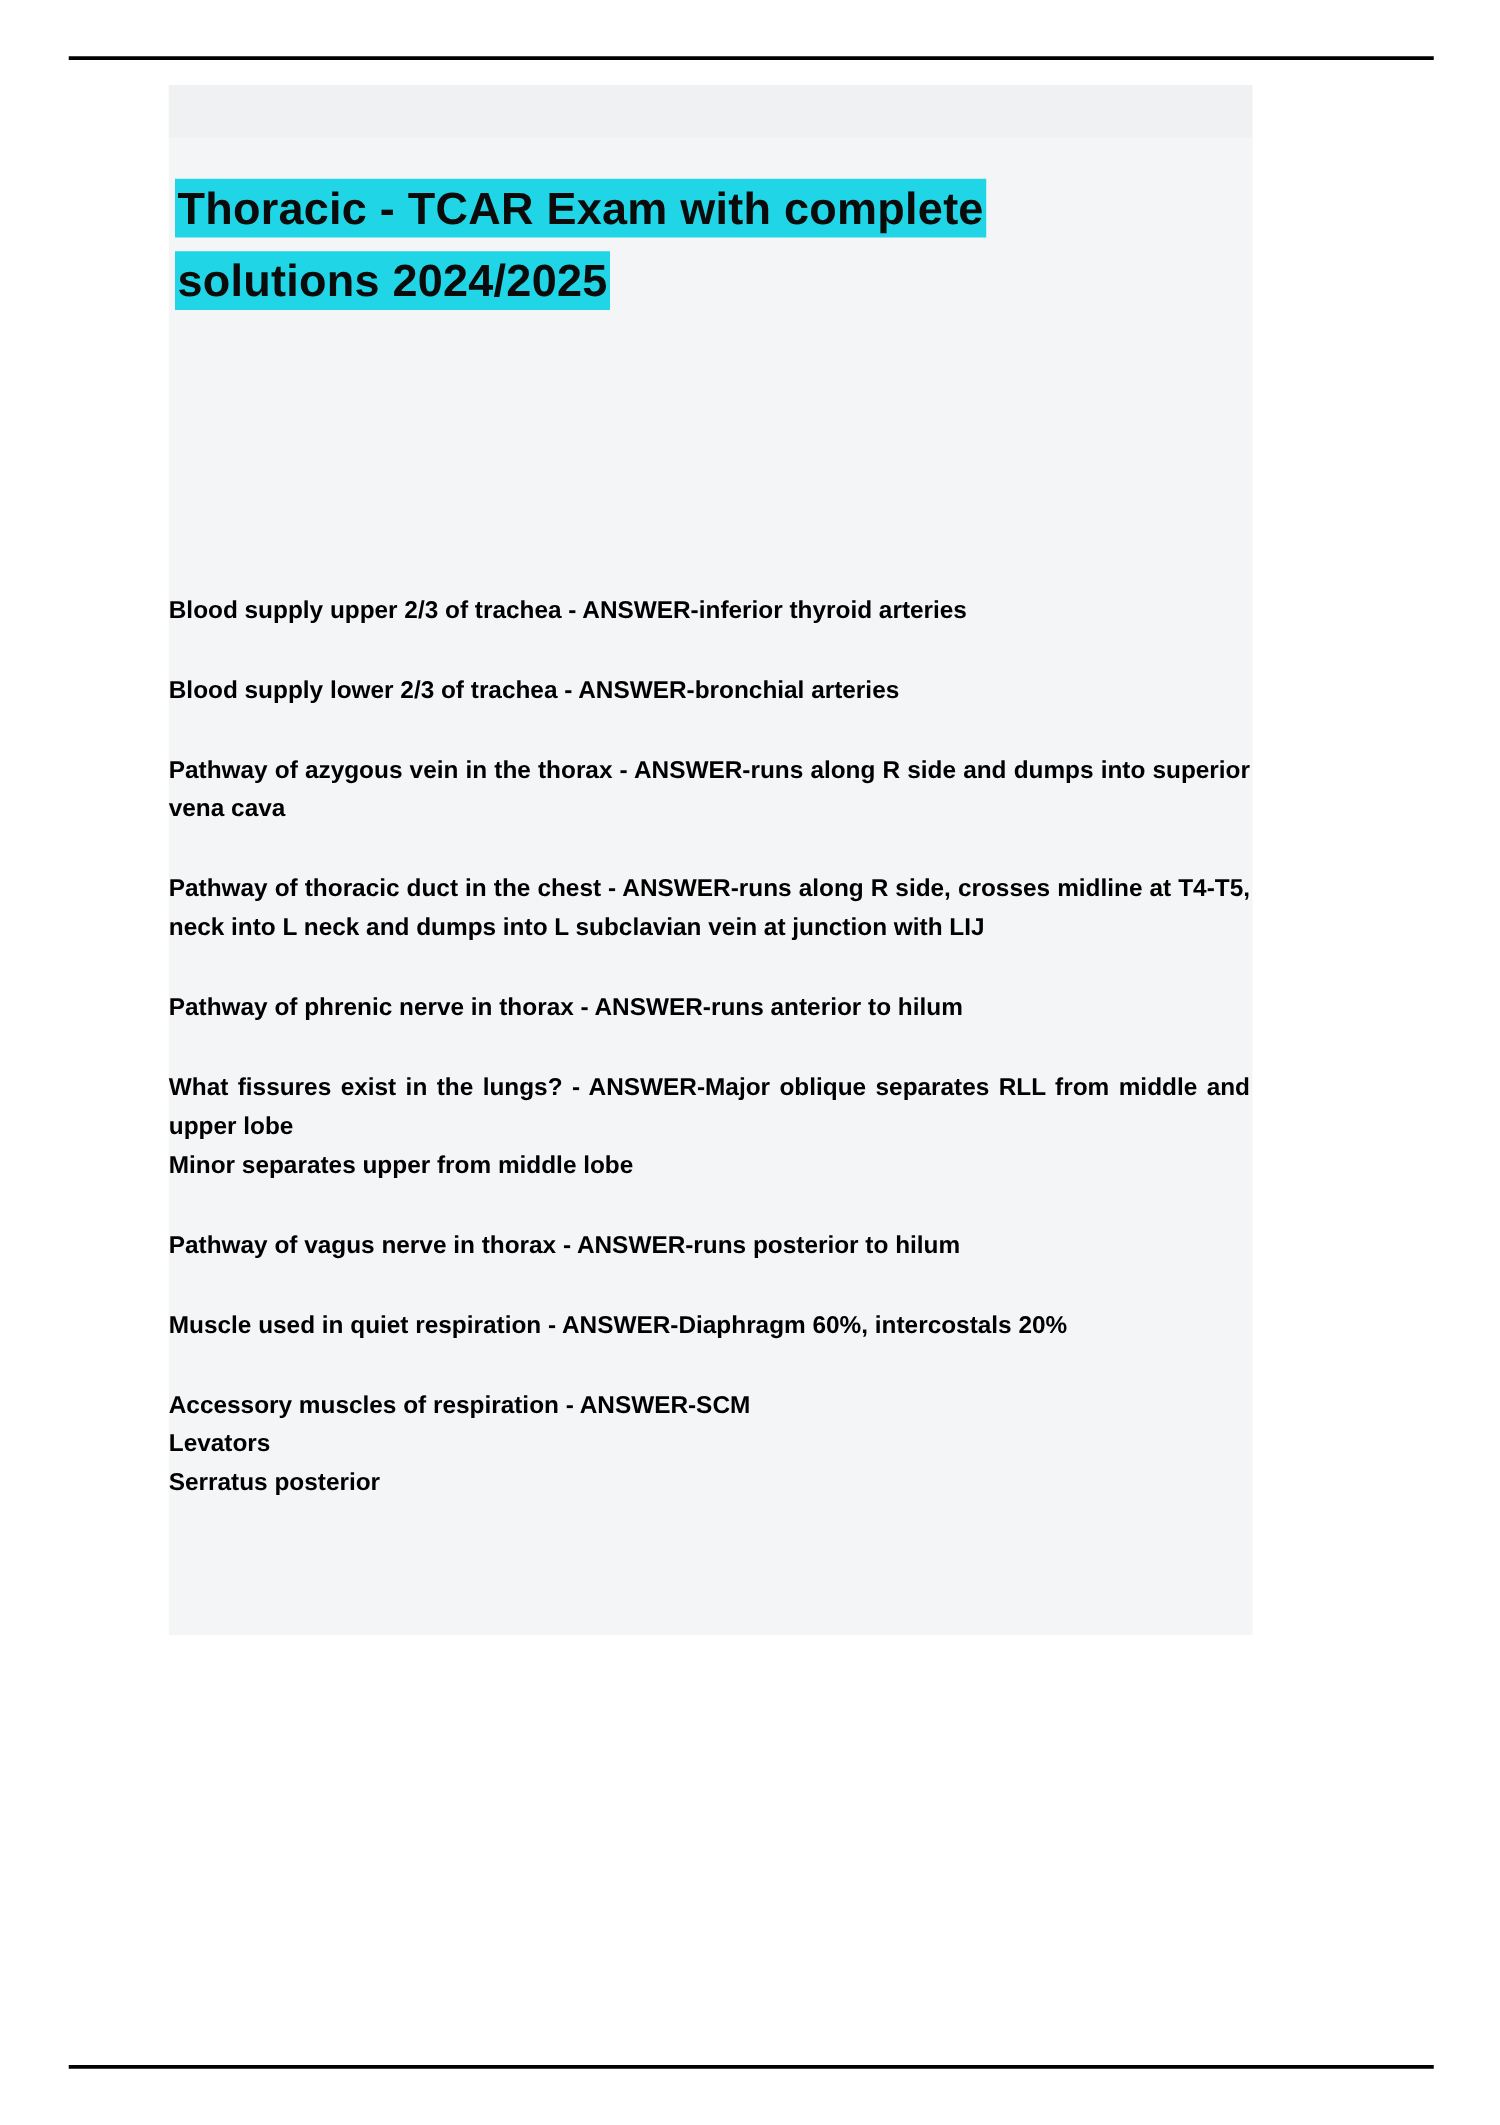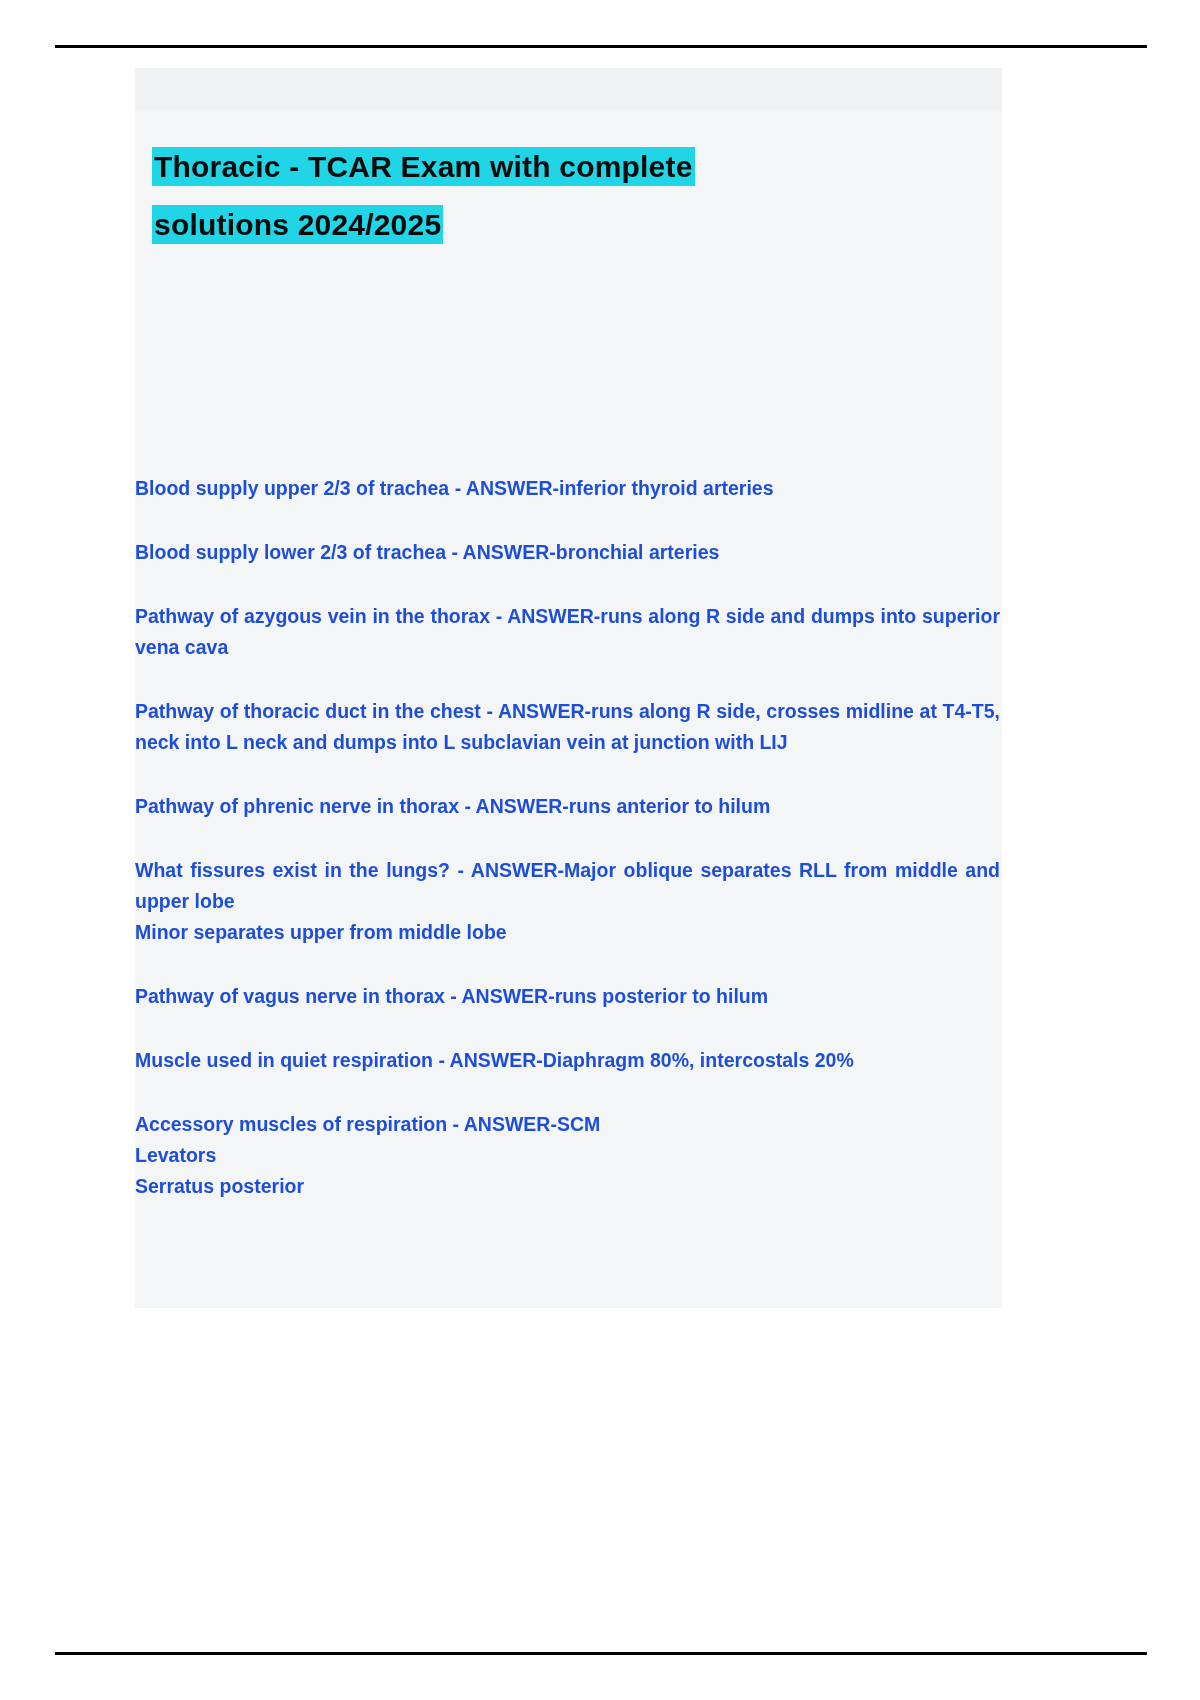--- a/index.html
+++ b/index.html
@@ -31,23 +31,23 @@
     width: 867px;
     height: 1240px;
     background: #f4f5f7;
   }
   .header-strip {
     width: 100%;
     height: 42px;
     background: #f0f1f3;
   }
   h1.title {
-    margin: 28px 0 0 17px;
+    margin: 28px 0 0 5px;
     padding: 0;
-    font-size: 30px;
+    font-size: 36px;
     line-height: 58px;
     font-weight: bold;
     color: #0b0b0b;
     letter-spacing: 0.2px;
   }
   h1.title .hl {
     background: #20d5e6;
     padding: 3px 2px;
     box-decoration-break: clone;
     -webkit-box-decoration-break: clone;
@@ -58,21 +58,21 @@
     top: 405px;
     width: 100%;
     padding: 0 2px 0 0;
     box-sizing: border-box;
   }
   .qa-list p {
     margin: 0 0 33px 0;
     font-size: 19.5px;
     line-height: 31px;
     font-weight: bold;
-    color: #1d4ed8;
+    color: #000000;
     text-align: justify;
     white-space: pre-line;
   }
 </style>
 </head>
 <body>
 
 <div class="page">
 
   <div class="rule top"></div>
@@ -85,21 +85,21 @@
 
     <div class="qa-list">
       <p>Blood supply upper 2/3 of trachea - ANSWER-inferior thyroid arteries</p>
       <p>Blood supply lower 2/3 of trachea - ANSWER-bronchial arteries</p>
       <p>Pathway of azygous vein in the thorax - ANSWER-runs along R side and dumps into superior vena cava</p>
       <p>Pathway of thoracic duct in the chest - ANSWER-runs along R side, crosses midline at T4-T5, neck into L neck and dumps into L subclavian vein at junction with LIJ</p>
       <p>Pathway of phrenic nerve in thorax - ANSWER-runs anterior to hilum</p>
       <p>What fissures exist in the lungs? - ANSWER-Major oblique separates RLL from middle and upper lobe
 Minor separates upper from middle lobe</p>
       <p>Pathway of vagus nerve in thorax - ANSWER-runs posterior to hilum</p>
-      <p>Muscle used in quiet respiration - ANSWER-Diaphragm 80%, intercostals 20%</p>
+      <p>Muscle used in quiet respiration - ANSWER-Diaphragm 60%, intercostals 20%</p>
       <p>Accessory muscles of respiration - ANSWER-SCM
 Levators
 Serratus posterior</p>
     </div>
 
   </div>
 
   <div class="rule bottom"></div>
 
 </div>

